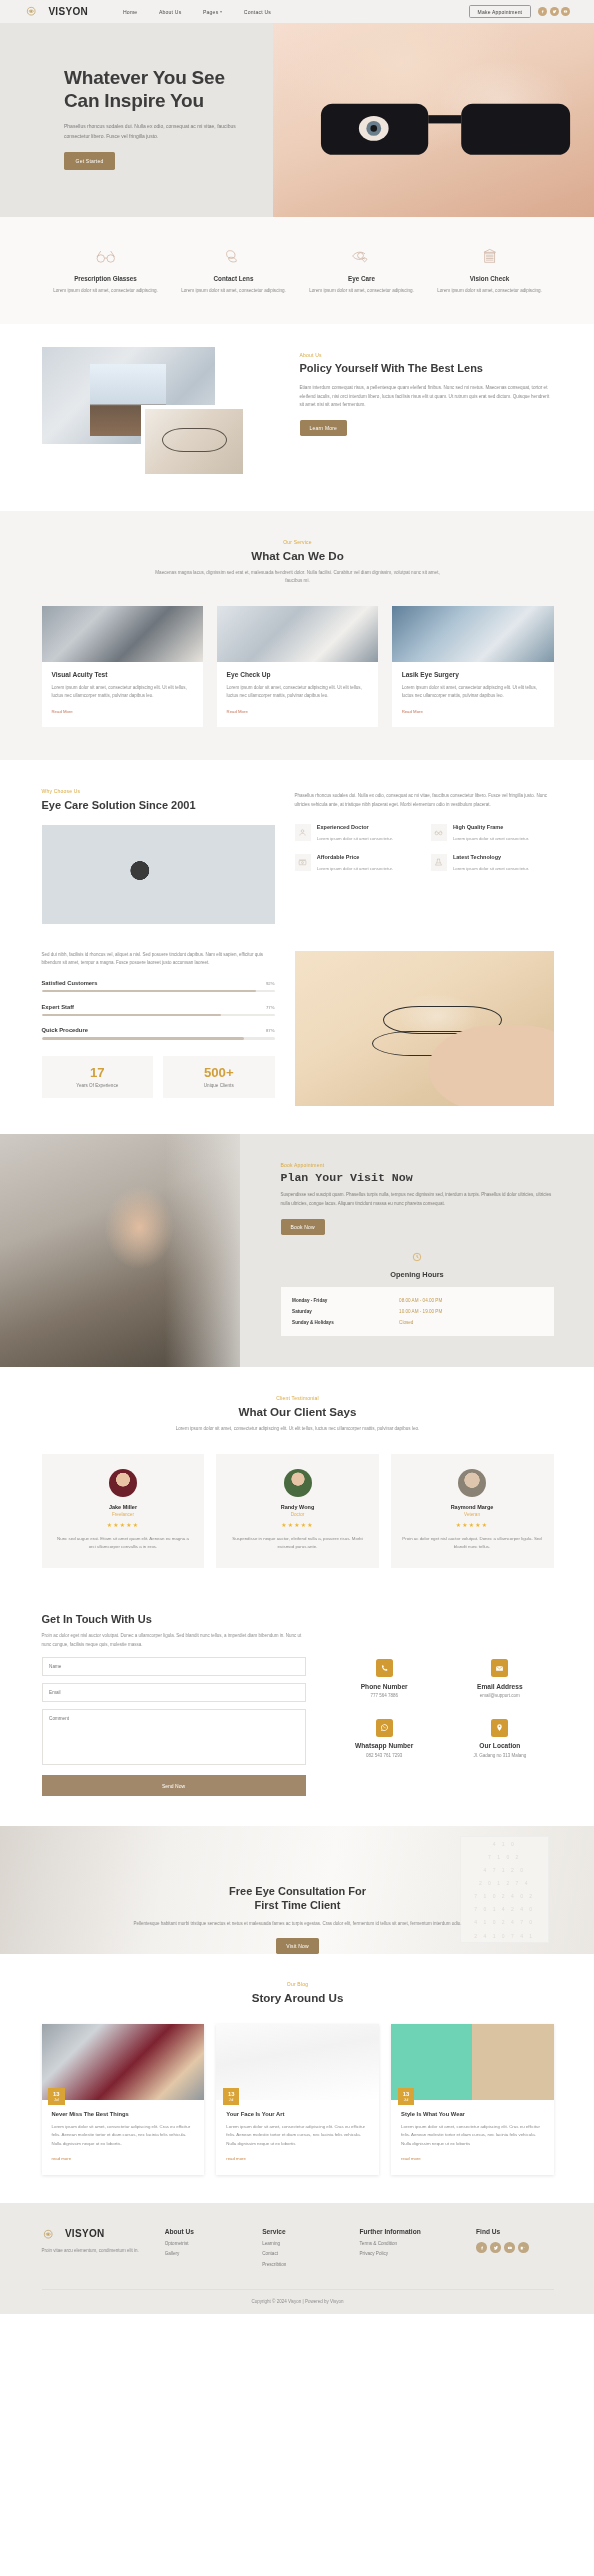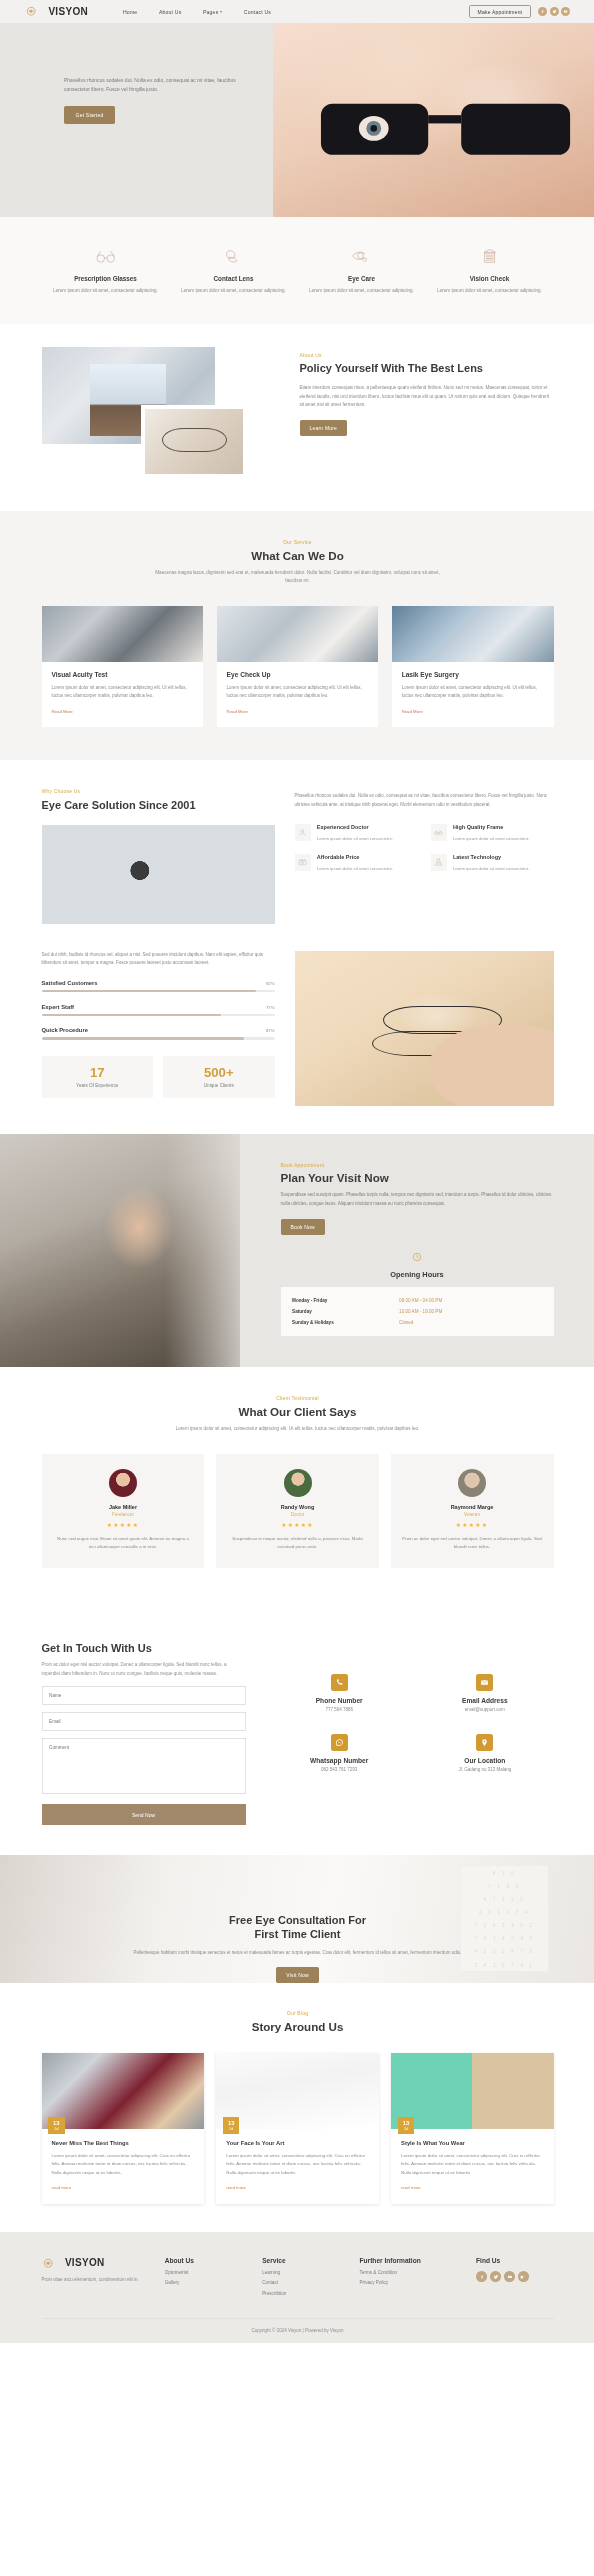--- a/index.html
+++ b/index.html
@@ -121,21 +121,21 @@
 
   
   .plan{background:#e8e6e2;position:relative;overflow:hidden;padding:28px 0 31px;}
   .plan-photo{position:absolute;left:0;top:0;width:240px;height:100%;
     background:
       radial-gradient(ellipse 48px 58px at 58% 40%, #e0bda0, transparent 72%),
       linear-gradient(160deg,#cfcac4 0%,#b3aca3 35%,#7e7366 65%,#4e463c 100%);}
   .plan-fade{position:absolute;left:165px;top:0;width:107px;height:100%;background:linear-gradient(90deg,rgba(232,230,226,0) 0%,#e8e6e2 92%);}
   .plan-inner{width:512px;margin:0 auto;position:relative;z-index:3;display:flex;}
   .plan-right{margin-left:auto;width:273px;}
-  .plan-right h2{font-size:11.6px;font-weight:700;color:#3a3a3a;margin-top:1.7px;}
+  .plan-right h2{font-size:11.6px;font-weight:700;color:#3a3a3a;margin-top:1.7px;font-family:Liberation Mono, monospace;}
   .plan-right>p{margin-top:7.4px;font-size:4.5px;line-height:1.95;color:#83807b;}
   .hours-head{display:flex;align-items:center;gap:5px;margin-top:15px;flex-direction:column;}
   .hours-head svg{width:10px;height:10px;}
   .hours-head b{font-size:7.4px;font-weight:700;color:#3a3a3a;}
   .hours{margin-top:8.3px;background:#fbfaf9;padding:8.3px 11.6px;}
   .hrow{display:flex;padding:2.9px 0;}
   .hrow span:first-child{width:107px;font-size:4.6px;font-weight:700;color:#3a3a3a;}
   .hrow span:last-child{font-size:4.6px;color:#c09a4e;}
 
   
@@ -147,21 +147,21 @@
   .a2{background:radial-gradient(circle at 50% 36%,#e6c4a6 0 28%,#4a6b3f 30% 100%);}
   .a3{background:radial-gradient(circle at 50% 40%,#ddc6ad 0 34%,#8a8274 36% 100%);}
   .t-name{margin-top:7.4px;font-size:5.5px;font-weight:700;color:#2f2f2f;}
   .t-role{margin-top:2.5px;font-size:4.6px;color:#dfae5a;}
   .t-stars{margin-top:5px;font-size:5.8px;color:#f0b429;letter-spacing:1.3px;}
   .t-text{margin-top:6.6px;font-size:4.4px;line-height:1.9;color:#8a8a8a;}
 
   
   .contact{background:#fff;padding:16.5px 0 30px;}
   .c-row{display:flex;gap:25px;}
-  .c-left{width:204px;margin-top:29px;}
+  .c-left{width:264px;}
   .c-left h2{font-size:11px;font-weight:700;color:#3a3a3a;}
   .c-left>p{margin-top:7.4px;font-size:4.5px;line-height:1.95;color:#8e8e8e;}
   .c-field{margin-top:7.4px;width:100%;border:0.8px solid #e3e1de;background:#fff;padding:5.8px 6.6px;font-size:4.6px;color:#8b8b8b;font-family:"Liberation Sans",sans-serif;}
   textarea.c-field{height:56px;resize:none;}
   .c-send{margin-top:7.4px;width:100%;background:#a2886a;color:#fff;border:none;padding:7.4px 0;font-size:5px;cursor:pointer;}
   .c-right{flex:1;display:grid;grid-template-columns:1fr 1fr;gap:21.5px 8.3px;align-content:center;padding-top:8.3px;}
   .c-item{text-align:center;}
   .c-ico{width:17.3px;height:17.3px;border-radius:2.5px;background:#d19a32;margin:0 auto;display:flex;align-items:center;justify-content:center;}
   .c-ico svg{width:9px;height:9px;fill:#fff;}
   .c-item h4{margin-top:5.8px;font-size:6.6px;font-weight:700;color:#3a3a3a;}
@@ -268,20 +268,24 @@
         <rect x="6" y="20" width="130" height="62" rx="14" fill="#16161a"></rect>
         <rect x="176" y="20" width="132" height="62" rx="14" fill="#16161a"></rect>
         <rect x="136" y="34" width="40" height="10" fill="#16161a"></rect>
         <ellipse cx="70" cy="50" rx="18" ry="15" fill="#f0e5dc"></ellipse>
         <ellipse cx="70" cy="50" rx="9" ry="9" fill="#6b7e8c"></ellipse>
         <ellipse cx="70" cy="50" rx="4" ry="4" fill="#17181a"></ellipse>
       </svg>
     </div>
     <div class="hero-fade"></div>
     <div class="hero-txt">
+      <h1>
+        <span>Whatever You See</span><br>
+        <span>Can Inspire You</span>
+      </h1>
       <p>Phasellus rhoncus sodales dui. Nulla ex odio, consequat ac mi vitae, faucibus consectetur libero. Fusce vel fringilla justo.</p>
       <button class="btn-solid">Get Started</button>
     </div>
   </div>
 
   <div class="features">
     <div class="inner">
       <div class="feat-grid">
         <div class="feat">
           <span>

